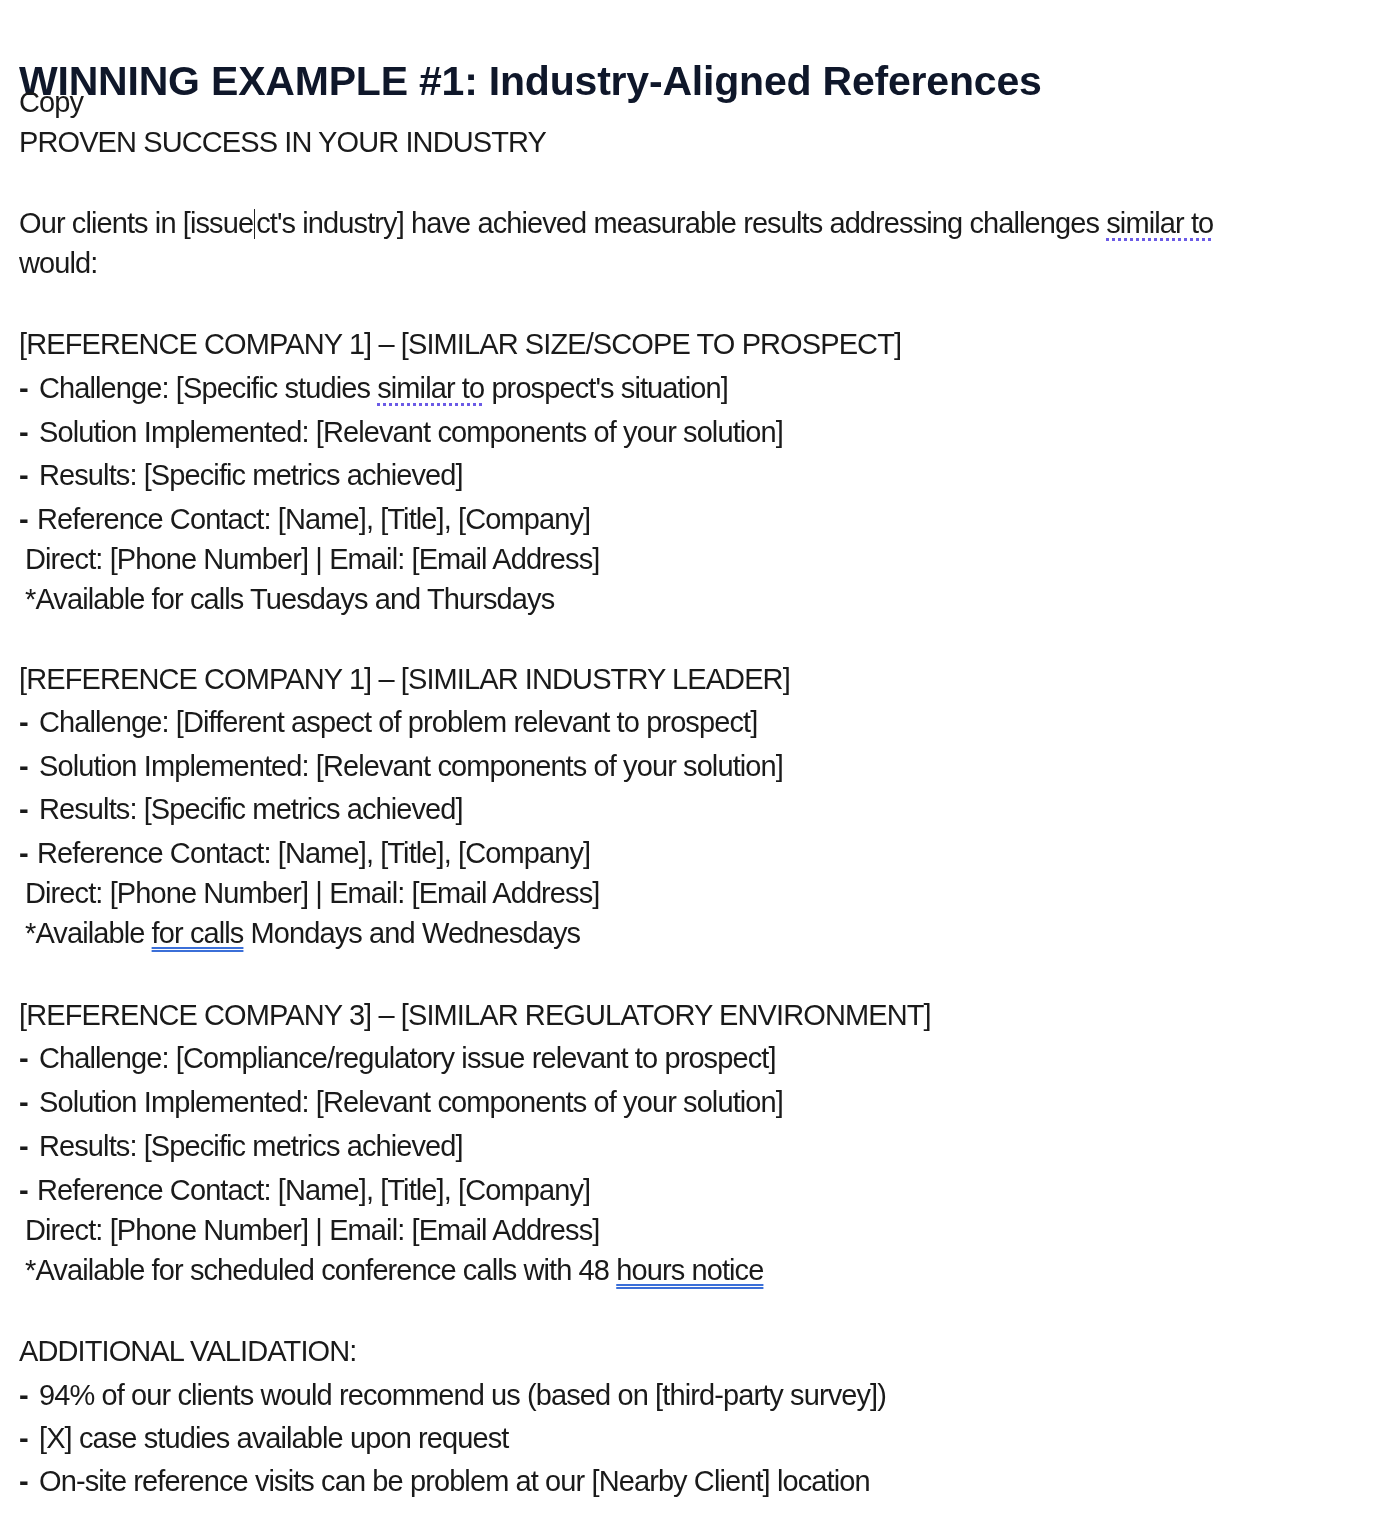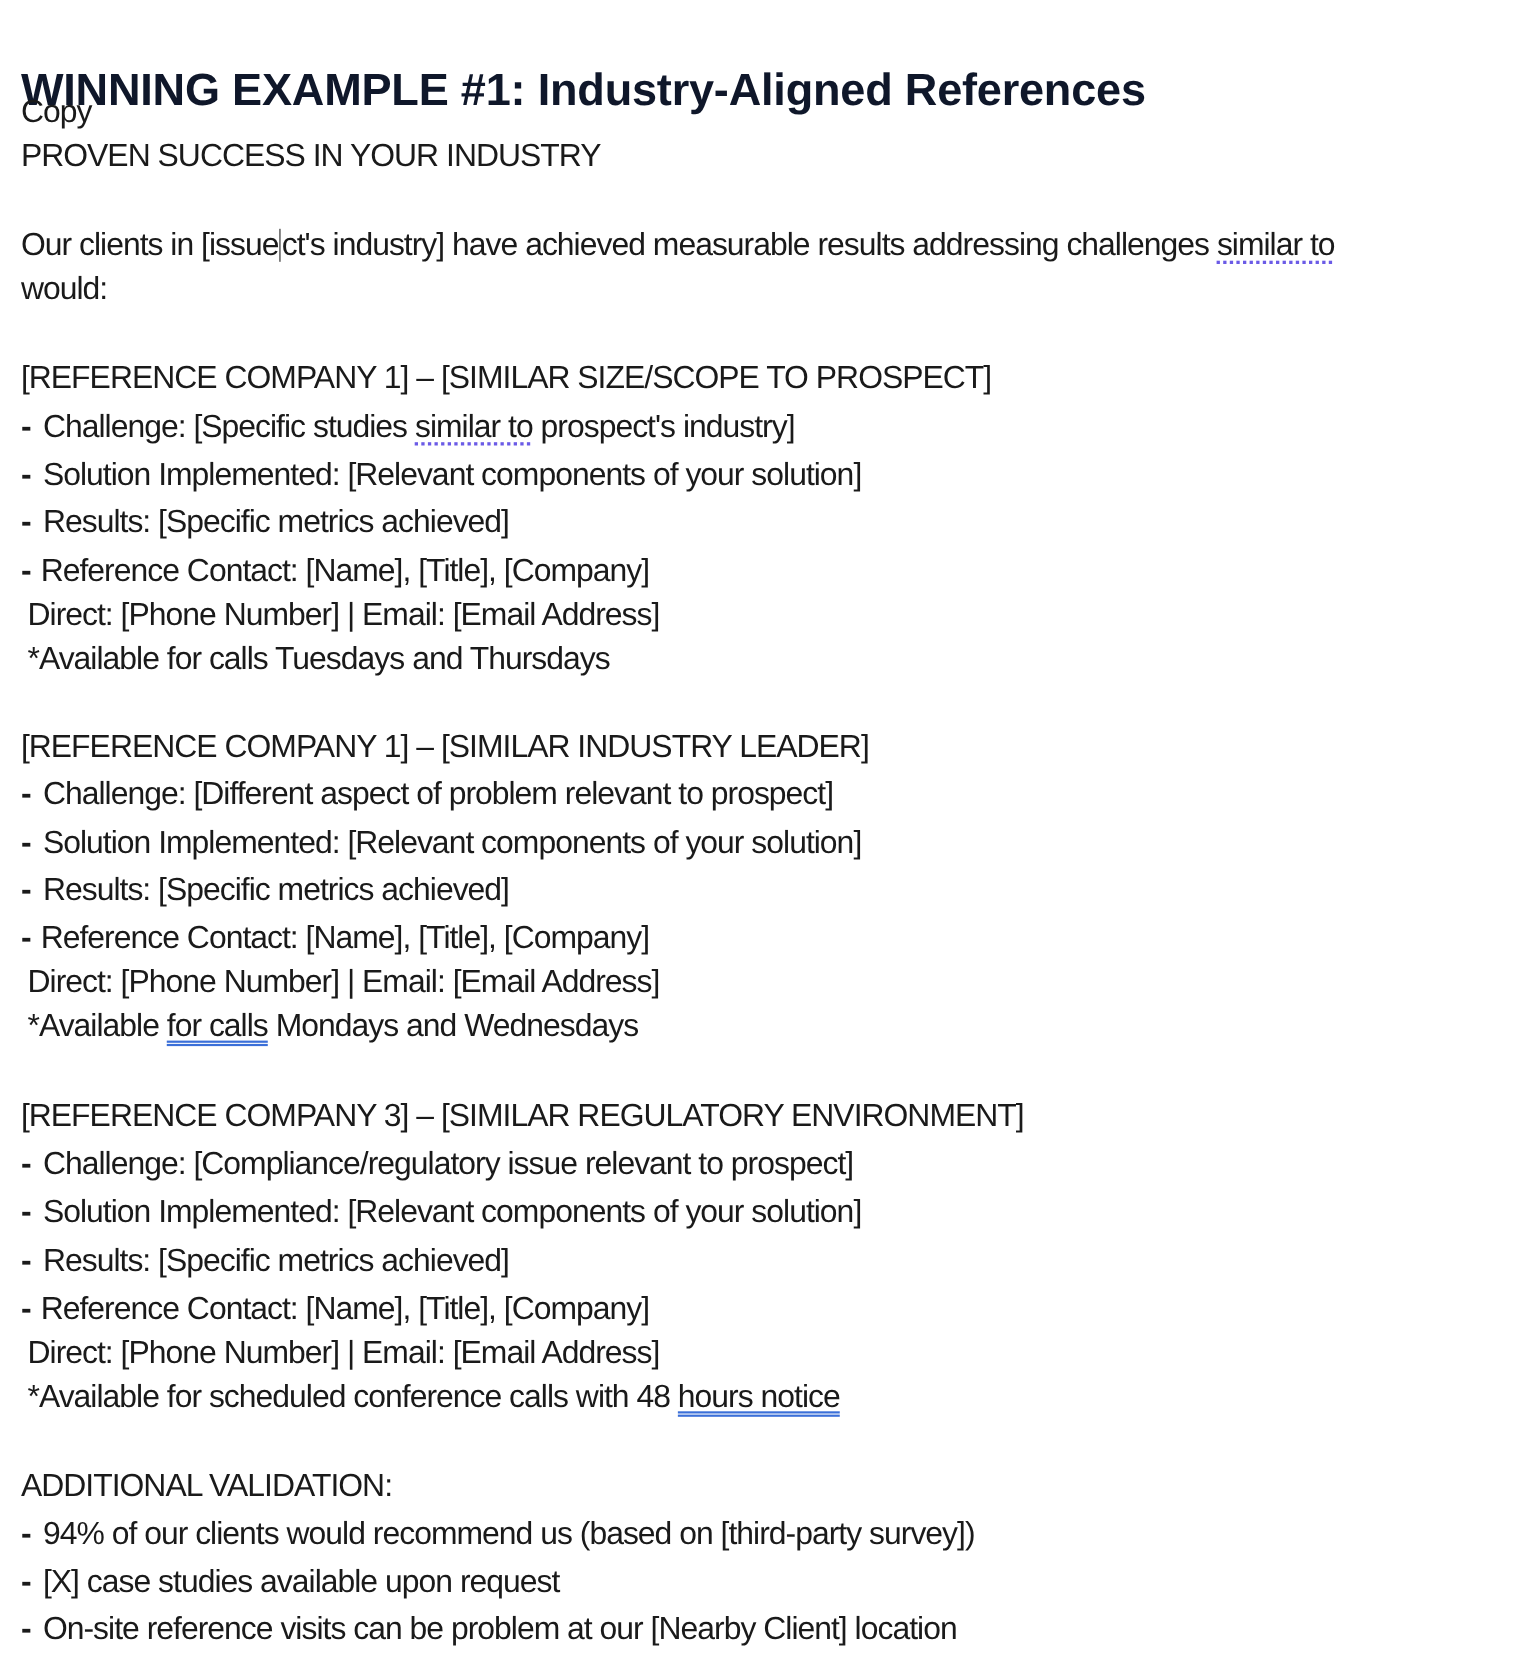--- a/index.html
+++ b/index.html
@@ -24,21 +24,21 @@
 
   <div class="line" style="top:84px">Copy</div>
   <div class="line" style="top:124px">PROVEN SUCCESS IN YOUR INDUSTRY</div>
 
   <div class="line" style="top:205px">
     <span>Our clients in [issue</span><span class="caret"></span><span>ct's industry] have achieved measurable results addressing challenges </span><span class="grammar">similar to</span>
   </div>
   <div class="line" style="top:245px">would:</div>
 
   <div class="line" style="top:326px">[REFERENCE COMPANY 1] – [SIMILAR SIZE/SCOPE TO PROSPECT]</div>
-  <div class="line" style="top:370px"><span class="dash">-</span><span>Challenge: [Specific studies </span><span class="grammar">similar to</span><span> prospect's industry]</span></div>
+  <div class="line" style="top:370px"><span class="dash">-</span><span>Challenge: [Specific studies </span><span class="grammar">similar to</span><span> prospect's situation]</span></div>
   <div class="line" style="top:414px"><span class="dash">-</span><span>Solution Implemented: [Relevant components of your solution]</span></div>
   <div class="line" style="top:457px"><span class="dash">-</span><span>Results: [Specific metrics achieved]</span></div>
   <div class="line" style="top:501px"><span class="dash" style="width:18px">-</span><span>Reference Contact: [Name], [Title], [Company]</span></div>
   <div class="line indent" style="top:541px">Direct: [Phone Number] | Email: [Email Address]</div>
   <div class="line indent" style="top:581px">*Available for calls Tuesdays and Thursdays</div>
 
   <div class="line" style="top:661px">[REFERENCE COMPANY 1] – [SIMILAR INDUSTRY LEADER]</div>
   <div class="line" style="top:704px"><span class="dash">-</span><span>Challenge: [Different aspect of problem relevant to prospect]</span></div>
   <div class="line" style="top:748px"><span class="dash">-</span><span>Solution Implemented: [Relevant components of your solution]</span></div>
   <div class="line" style="top:791px"><span class="dash">-</span><span>Results: [Specific metrics achieved]</span></div>

